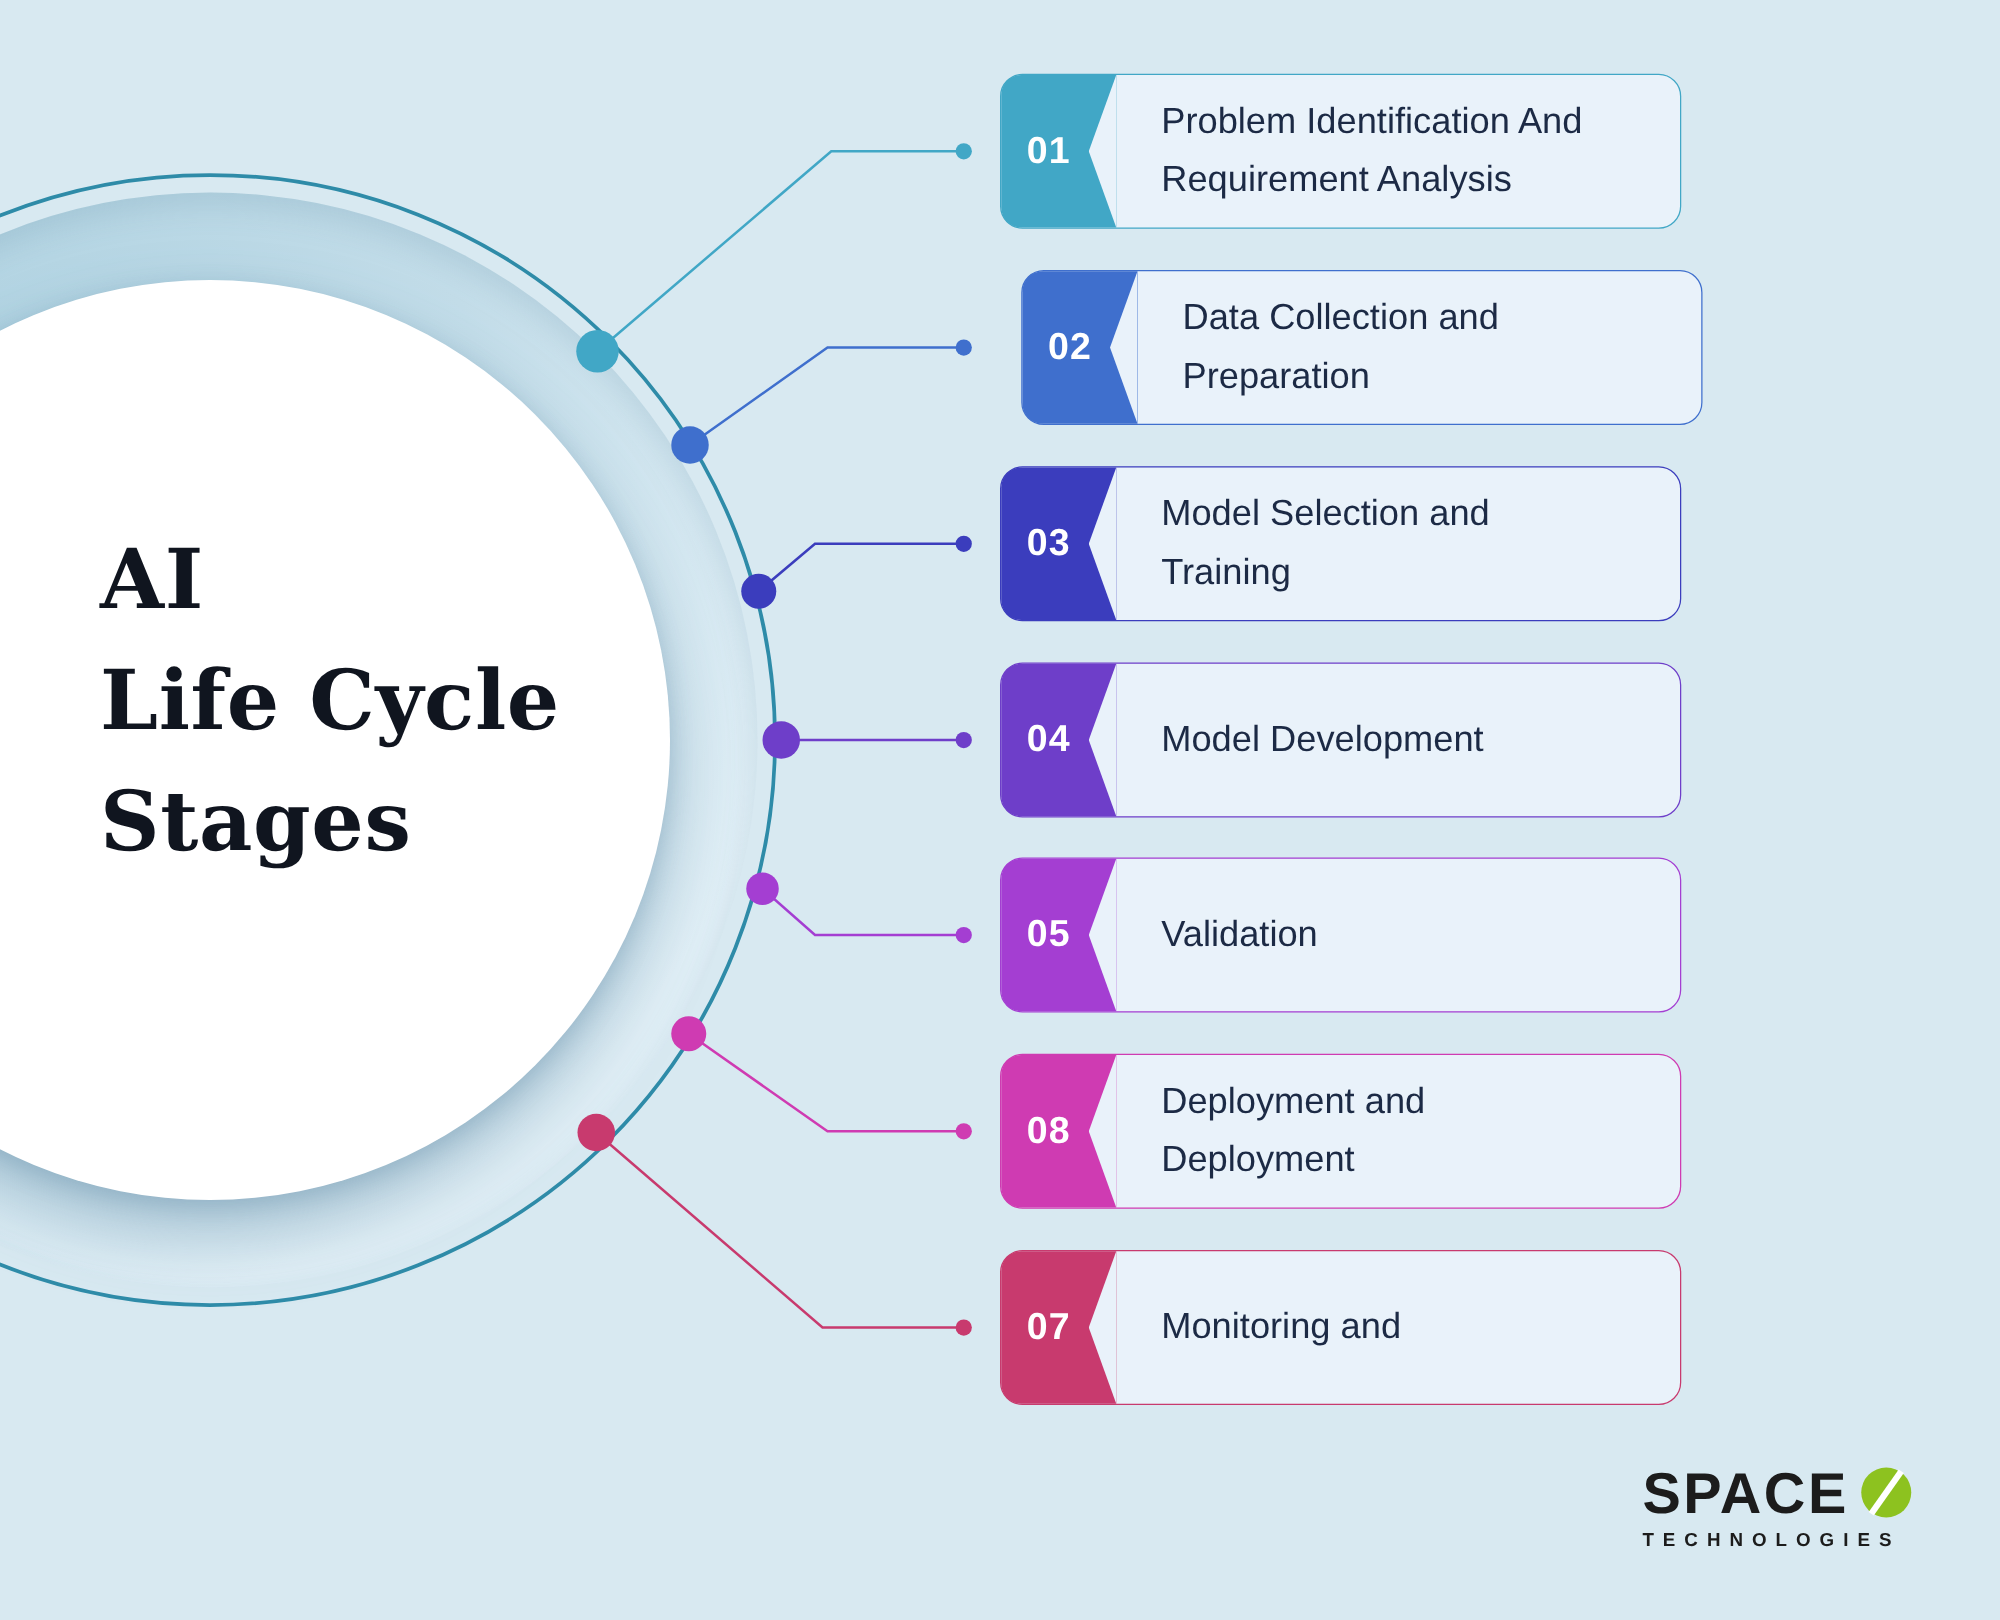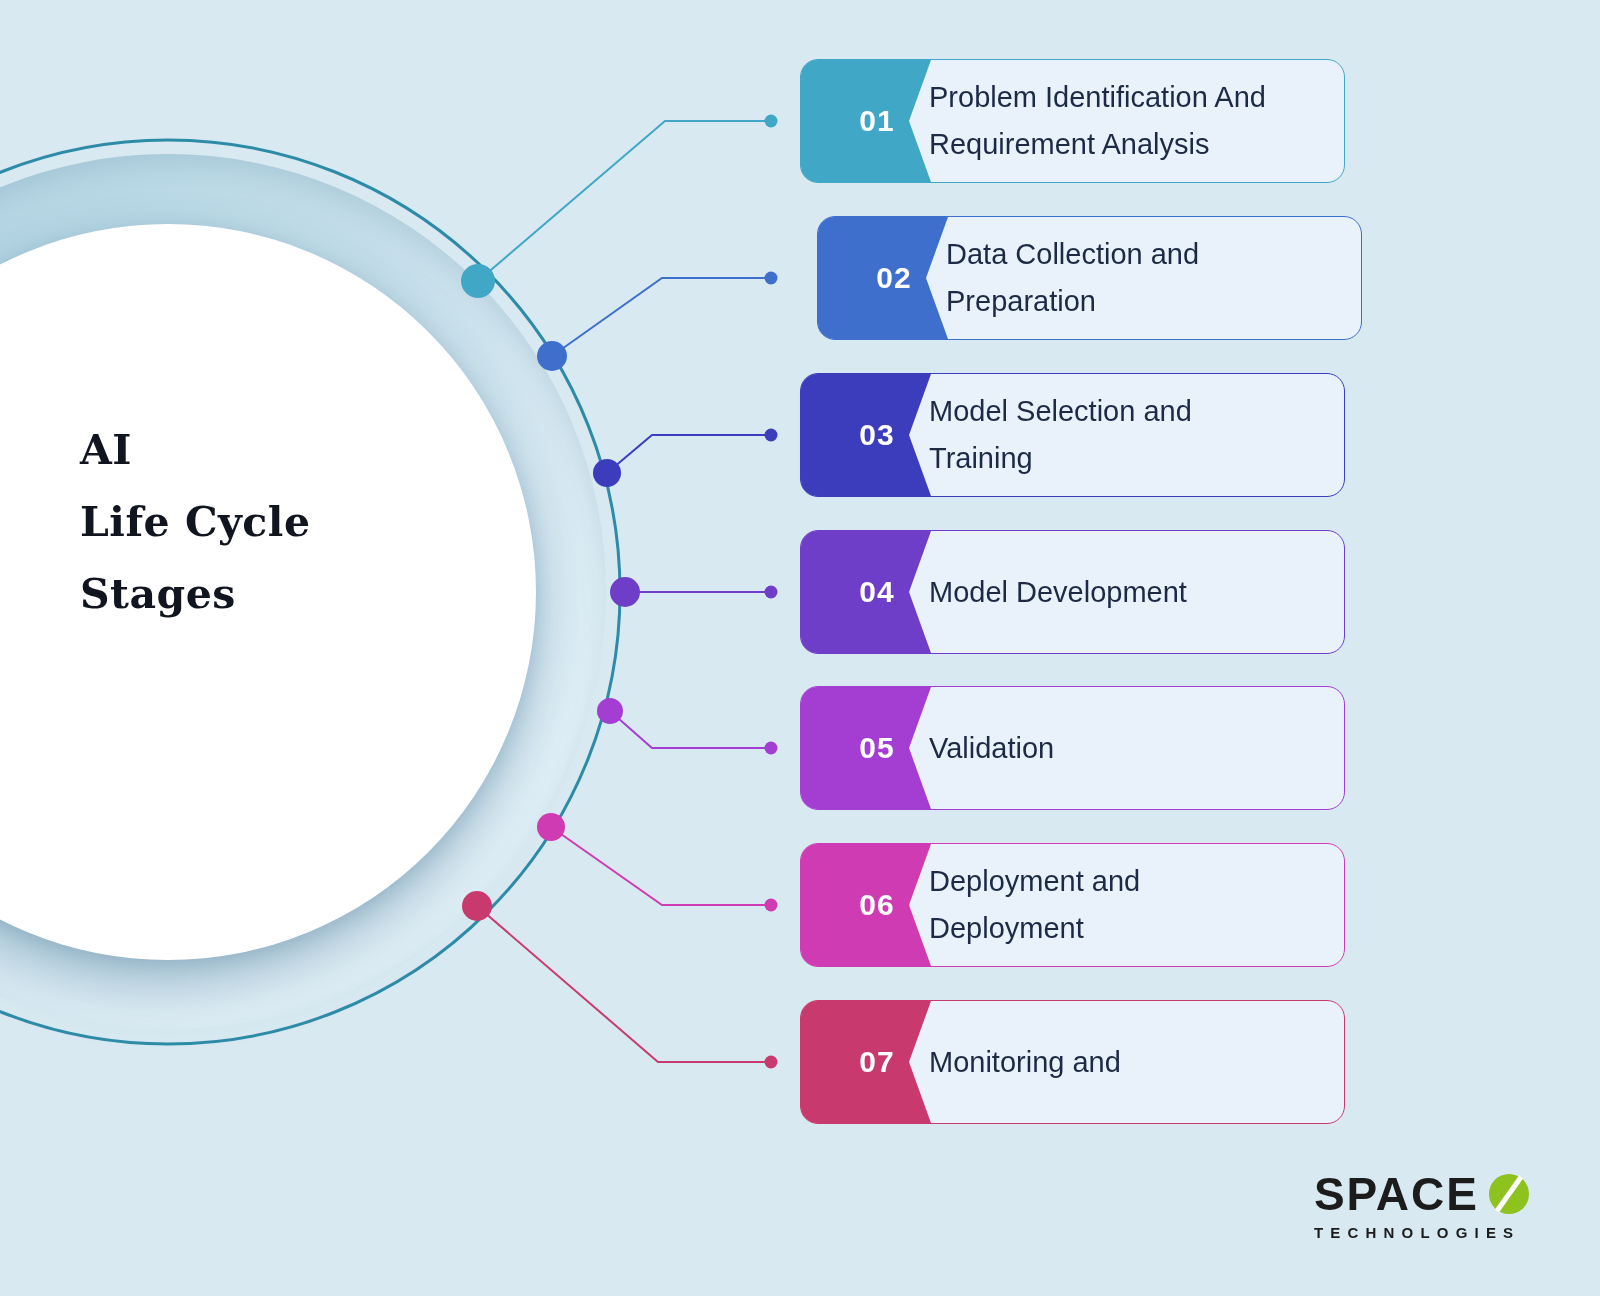--- a/index.html
+++ b/index.html
@@ -16,37 +16,37 @@
     box-shadow:inset 0 10px 25px rgba(70,120,150,.18);
   }
   .title-circle{
     position:absolute;left:-200px;top:224px;width:736px;height:736px;
     border-radius:50%;background:#ffffff;
     box-shadow:0 28px 55px rgba(80,125,155,.38), 0 6px 18px rgba(80,125,155,.25);
   }
   .title-block{
     position:absolute;left:80px;top:430px;z-index:6;
     font-family:"DejaVu Serif", serif;font-weight:bold;
-    font-size:41px;color:#10151f;line-height:1;
+    font-size:66px;color:#10151f;line-height:1;
   }
   .title-line{margin-bottom:31px;letter-spacing:.5px;}
   
   svg.overlay{position:absolute;left:0;top:0;z-index:3;pointer-events:none;}
   g[data-stage] path{stroke:var(--c);stroke-width:2;fill:none;}
   g[data-stage] circle{fill:var(--c);}
   .ring-outline{stroke:#2e8ba8;stroke-width:3;fill:none;}
   
   .stage-card{
     position:absolute;left:800px;width:545px;height:124px;box-sizing:border-box;
     background:#e9f2fa;border:1.5px solid var(--c);border-radius:18px;z-index:4;
   }
   .stage-badge{
     position:absolute;left:0;top:0;bottom:0;width:92px;
     background:var(--c);border-radius:16px 0 0 16px;
-    display:flex;align-items:center;justify-content:center;padding-left:38px;
+    display:flex;align-items:center;justify-content:center;
   }
   .stage-badge::after{
     content:"";position:absolute;right:0;top:0;bottom:0;width:22px;
     background:#e9f2fa;
     clip-path:polygon(100% 0, 0 50%, 100% 100%);
   }
   .stage-number{
     color:#ffffff;font-size:30px;font-weight:700;letter-spacing:1px;
     margin-right:16px;
   }
@@ -162,21 +162,21 @@
   <div class="stage-badge">
     <span class="stage-number">05</span>
   </div>
   <div class="stage-label">
     <span>Validation</span>
   </div>
 </div>
 
 <div class="stage-card" style="top: 843px; --c: #cf3bb2;" data-stage="5">
   <div class="stage-badge">
-    <span class="stage-number">06</span>
+    <span class="stage-number">08</span>
   </div>
   <div class="stage-label">
     <span>Deployment and</span>
     <span>Deployment</span>
   </div>
 </div>
 
 <div class="stage-card" style="top: 1000px; --c: #c83a6e;" data-stage="6">
   <div class="stage-badge">
     <span class="stage-number">07</span>

